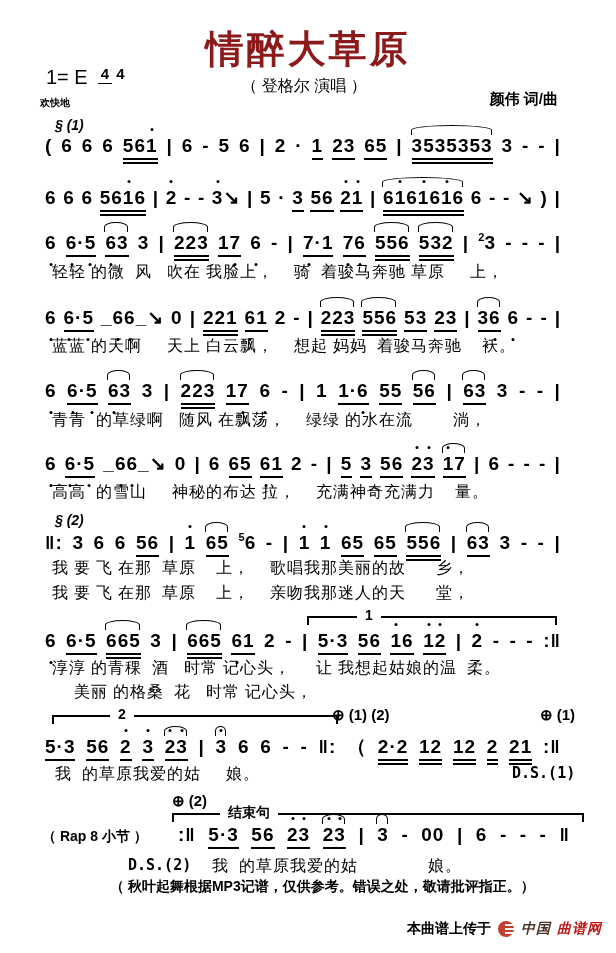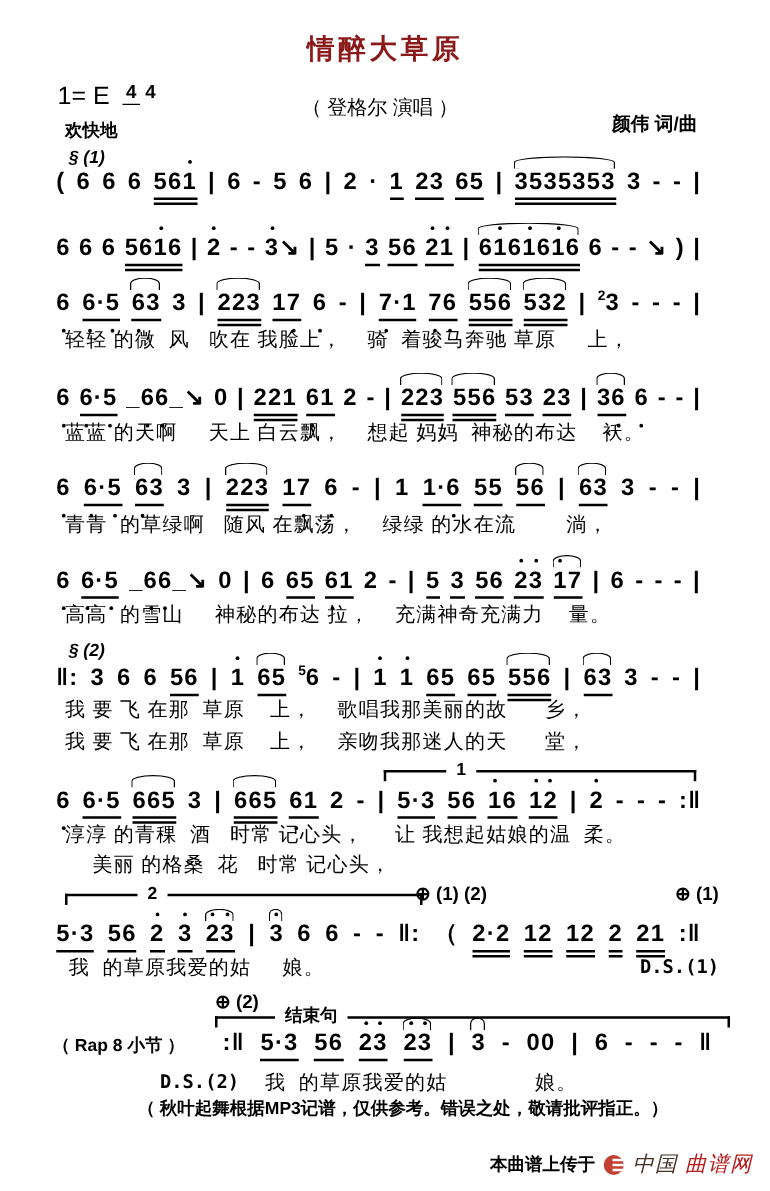--- a/index.html
+++ b/index.html
@@ -1,25 +1,25 @@
 <!DOCTYPE html>
 <html><head>
 <meta charset="utf-8">
 <style>
   html,body{margin:0;padding:0;background:#fff;}
   .page{position:relative;width:616px;height:953px;background:#fff;overflow:hidden;
         font-family:"Liberation Sans",sans-serif;color:#000;}
   .title{position:absolute;top:24px;left:0;width:616px;text-align:center;
-         font-size:22px;font-weight:bold;letter-spacing:3px;}
+         font-size:38px;font-weight:bold;letter-spacing:3px;}
   .subtitle{position:absolute;top:76px;left:0;width:608px;text-align:center;font-size:16px;}
   .keyrow{position:absolute;top:66px;left:46px;font-size:20px;font-weight:500;display:flex;align-items:flex-start;}
   .ts{display:inline-block;text-align:center;margin-left:10px;font-weight:bold;font-size:15px;line-height:1;}
   .ts .top{border-bottom:1px solid #000;padding:0 3px 1px;}
   .ts .bot{padding-top:1px;}
-  .tempo{position:absolute;top:96px;left:52px;font-size:14px;font-weight:bold;}
+  .tempo{position:absolute;top:96px;left:40px;font-size:10px;font-weight:bold;}
   .credits{position:absolute;top:90px;right:58px;font-size:15px;font-weight:bold;}
   .segno{position:absolute;font-size:14px;font-weight:bold;font-style:italic;}
   .notes{position:absolute;left:45px;width:516px;display:flex;justify-content:space-between;
          align-items:baseline;font-weight:bold;font-size:19px;white-space:nowrap;}
   .tk{display:inline-block;position:relative;letter-spacing:1px;}
   .u1{border-bottom:2px solid #000;padding-bottom:1px;}
   .u2{border-bottom:6px double #000;padding-bottom:1px;}
   .n{position:relative;display:inline-block;}
   .hi::after{content:"";position:absolute;left:50%;transform:translateX(-50%);top:-7px;
              width:3px;height:3px;border-radius:50%;background:#000;}
@@ -33,21 +33,21 @@
   .ds{position:absolute;font-family:"DejaVu Sans Mono",monospace;font-size:15px;font-weight:bold;}
   .volta{position:absolute;border-top:2px solid #000;height:8px;}
   .volta::before{content:"";position:absolute;left:0;top:-2px;width:2px;height:9px;background:#000;}
   .volta::after{content:"";position:absolute;right:0;top:-2px;width:2px;height:9px;background:#000;}
   .volta .lbl{position:absolute;top:-11px;background:#fff;padding:0 8px;font-weight:bold;font-size:14px;}
   .coda{position:absolute;font-size:15px;font-weight:bold;}
   .rap{position:absolute;top:828px;left:42px;font-size:14px;font-weight:bold;}
   .footnote{position:absolute;top:878px;left:110px;font-size:14px;font-weight:bold;}
   .watermark{position:absolute;top:920px;right:14px;display:flex;align-items:center;gap:6px;}
   .wm-text{font-size:14px;font-weight:bold;}
-  .brand{font-size:17px;font-weight:normal;font-style:italic;letter-spacing:1px;}
+  .brand{font-size:14px;font-weight:bold;font-style:italic;letter-spacing:1px;}
 </style>
 </head>
 <body>
 
 <div class="page">
 
   <div class="title" style="color: rgb(139, 26, 26);">情醉大草原</div>
 
   <div class="keyrow">
     <span>1= E</span>
@@ -152,21 +152,21 @@
       <span class="tk u2 has-arc"><span class="n">5</span><span class="n">5</span><span class="n">6</span></span>
       <span class="tk u1"><span class="n">5</span><span class="n">3</span></span>
       <span class="tk u1"><span class="n">2</span><span class="n">3</span></span>
       <span class="tk"><span class="sym">|</span></span>
       <span class="tk u1 has-arc"><span class="n">3</span><span class="n lo">6</span></span>
       <span class="tk"><span class="n lo">6</span></span>
       <span class="tk"><span class="sym">-</span></span>
       <span class="tk"><span class="sym">-</span></span>
       <span class="tk"><span class="sym">|</span></span>
     </div>
-  <div class="lyric" style="top:336px;">蓝蓝 的天啊     天上 白云飘，    想起 妈妈  神秘的布达    袄。</div>
+  <div class="lyric" style="top:336px;">蓝蓝 的天啊     天上 白云飘，    想起 妈妈  着骏马奔驰    袄。</div>
 
   <div class="notes" style="top:380px;">
       <span class="tk"><span class="n lo">6</span></span>
       <span class="tk u1"><span class="n lo">6</span><span class="sym">·</span><span class="n lo">5</span></span>
       <span class="tk u1 has-arc"><span class="n lo">6</span><span class="n">3</span></span>
       <span class="tk"><span class="n">3</span></span>
       <span class="tk"><span class="sym">|</span></span>
       <span class="tk u2 has-arc"><span class="n">2</span><span class="n">2</span><span class="n">3</span></span>
       <span class="tk u1"><span class="n">1</span><span class="n lo">7</span></span>
       <span class="tk"><span class="n lo">6</span></span>

